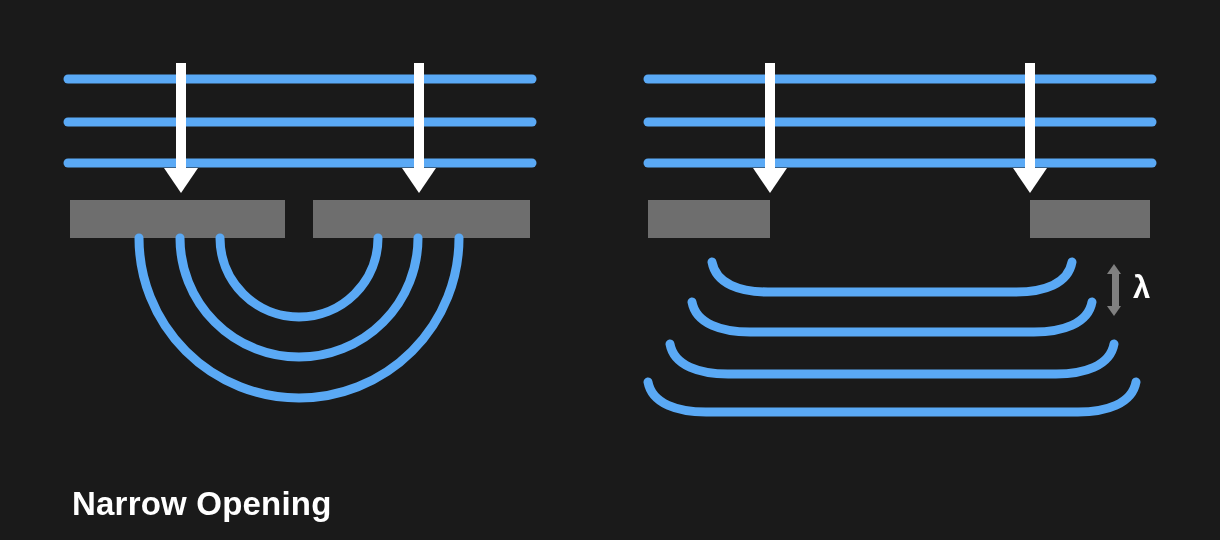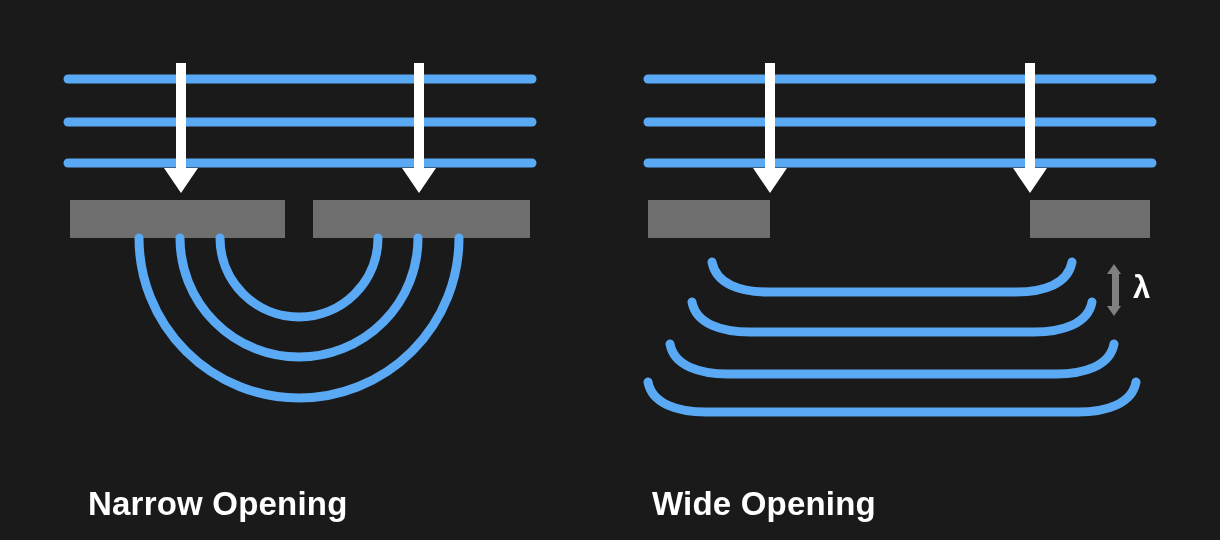--- a/index.html
+++ b/index.html
@@ -30,21 +30,21 @@
   .panel-caption {
     position: absolute;
     font-family: "Liberation Sans", sans-serif;
     font-weight: bold;
     font-size: 33px;
     letter-spacing: 0.2px;
     color: #ffffff;
     white-space: nowrap;
     line-height: 1;
   }
-  #caption-narrow { left: 72px; top: 487px; margin-left: 16px; }
+  #caption-narrow { left: 72px; top: 487px; }
   #caption-wide { left: 652px; top: 487px; }
   .lambda-label {
     position: absolute;
     left: 1133px;
     top: 272px;
     font-family: "Liberation Sans", sans-serif;
     font-weight: bold;
     font-size: 31px;
     color: #ffffff;
     line-height: 1;
@@ -128,15 +128,14 @@
         <polygon points="1107,306 1121,306 1114,316" fill="#808080"></polygon>
       </g>
 
     </g>
   </svg>
 
   <div class="lambda-label">λ</div>
 
   <div class="panel-caption" id="caption-narrow">Narrow Opening</div>
 
-  <div class="panel-caption" id="caption-wide">Wide Opening</div>
 
 </div>
 
 </body></html>

